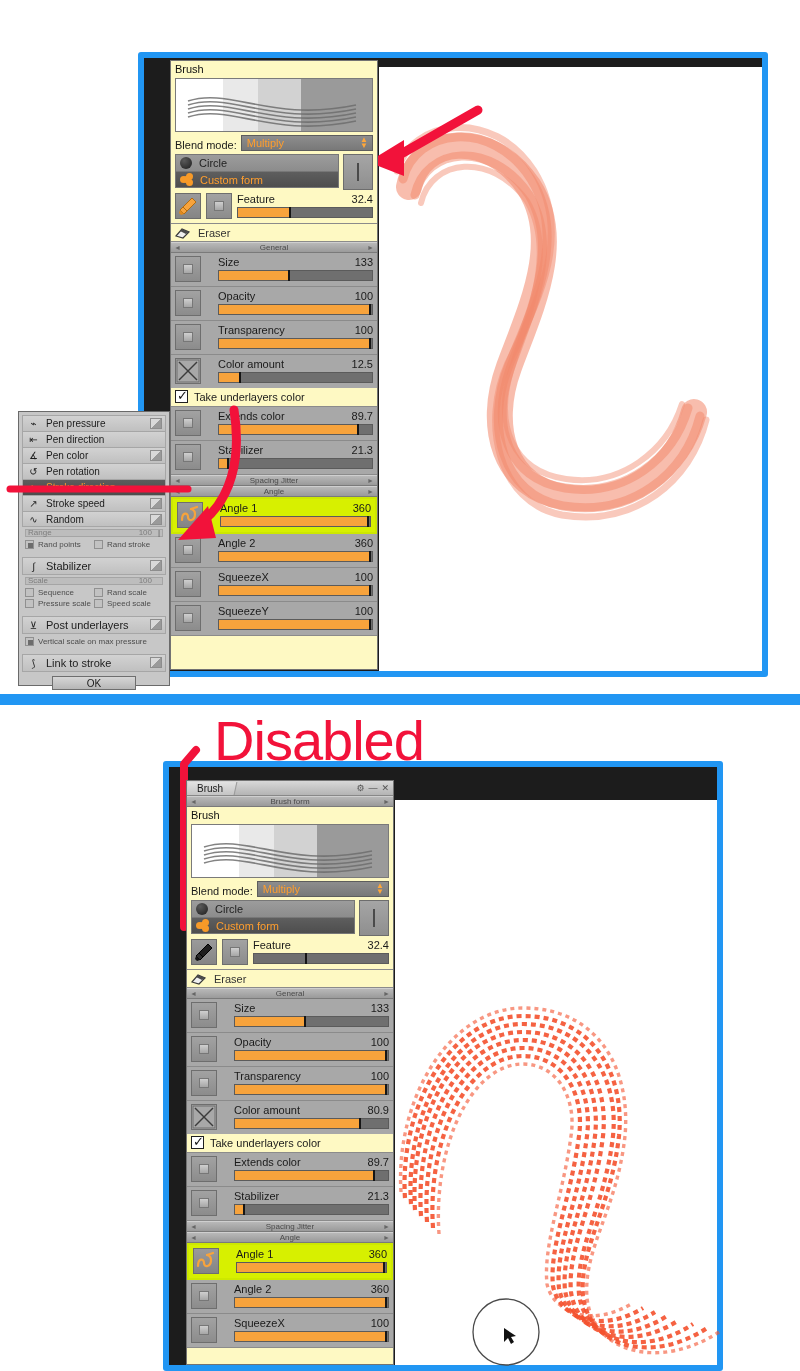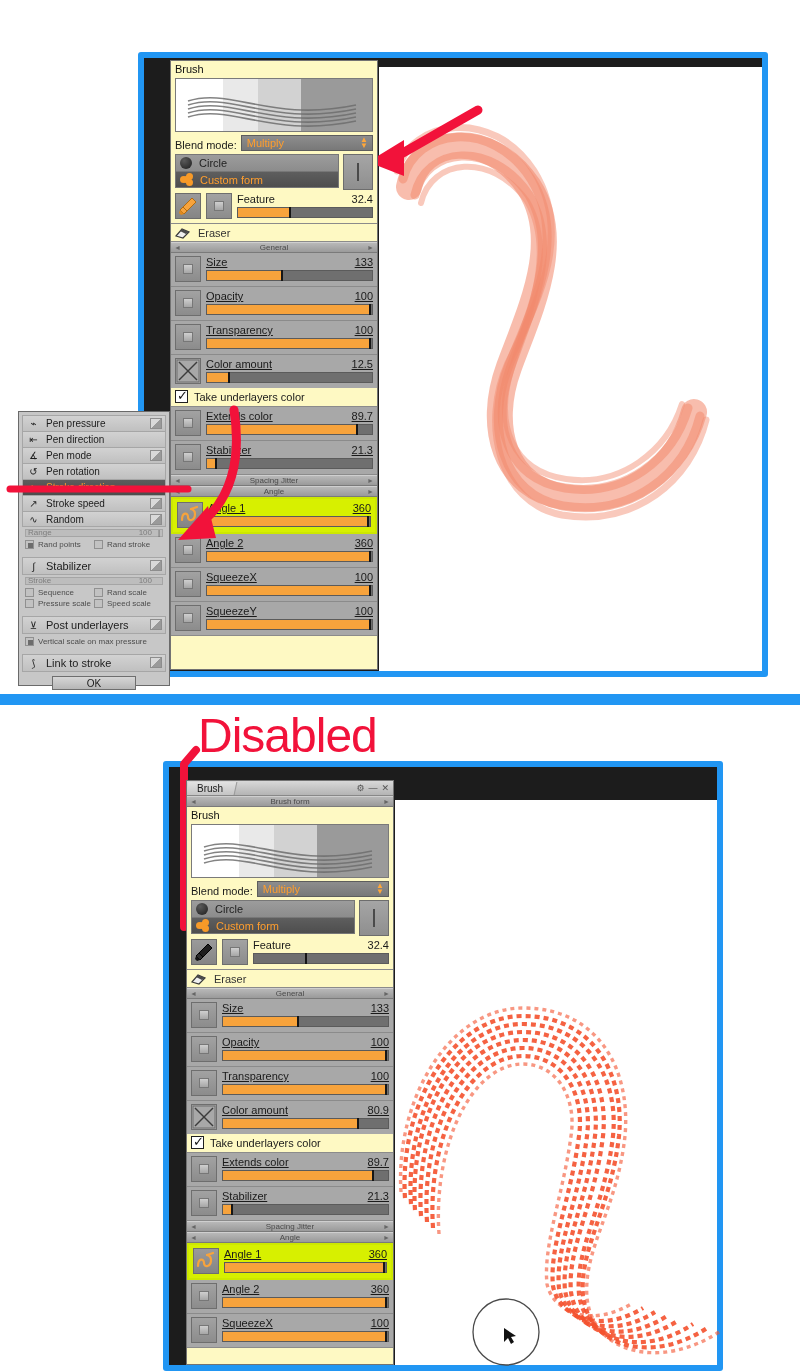--- a/index.html
+++ b/index.html
@@ -127,21 +127,21 @@
   .preview-box .bar { width: 2px; height: 18px; background: #4a4a4a; }
 
   
   .srow {
     position: relative;
     padding: 3px 4px 4px 4px;
     background: #a8a8a8;
     border-bottom: 1px solid #8b8b8b;
   }
   .srow.hl { background: #d7f000; border: 2px solid #cde800; }
-  .srow-inner { display: flex; gap: 5px; text-decoration: underline; }
+  .srow-inner { display: flex; gap: 17px; }
   .sq-btn {
     width: 26px; height: 26px; flex: none;
     background: linear-gradient(#a2a2a2,#8c8c8c);
     border: 1px solid #6e6e6e;
     display: flex; align-items: center; justify-content: center;
   }
   .sq-btn .inner {
     width: 10px; height: 10px;
     background: linear-gradient(#cfcfcf,#a6a6a6);
     border: 1px solid #777;
@@ -591,21 +591,21 @@
       <span class="gly">⌁</span>
       <span>Pen pressure</span>
       <span class="toggle"></span>
     </div>
     <div class="pen-item">
       <span class="gly">⇤</span>
       <span>Pen direction</span>
     </div>
     <div class="pen-item">
       <span class="gly">∡</span>
-      <span>Pen mode</span>
+      <span>Pen color</span>
       <span class="toggle"></span>
     </div>
     <div class="pen-item">
       <span class="gly">↺</span>
       <span>Pen rotation</span>
     </div>
     <div class="pen-item selected">
       <span class="gly">∿</span>
       <span>Stroke direction</span>
     </div>
@@ -639,21 +639,21 @@
     </div>
 
     <div class="pen-gap"></div>
     <div class="pen-item last" style="height:18px;font-size:11px">
       <span class="gly">∫</span>
       <span>Stabilizer</span>
       <span class="toggle"></span>
     </div>
     <div class="pen-sub">
       <div class="pen-mini-track">
-        <span class="lab">Stroke</span>
+        <span class="lab">Scale</span>
         <span class="val">100</span>
       </div>
       <div class="pen-chk-grid">
         <label class="pen-chk">
           <span class="box"></span>
           <span>Sequence</span>
         </label>
         <label class="pen-chk">
           <span class="box"></span>
           <span>Rand scale</span>
@@ -717,21 +717,21 @@
       <path d="M44,434 C38,346 76,264 128,264 C162,264 182,298 176,336 C168,396 148,444 152,484 C158,512 196,528 236,504"></path>
       <path d="M6,392 C0,300 54,208 128,208 C204,208 236,270 230,336 C222,410 188,448 192,498 C198,554 266,570 324,532"></path>
     </g>
   </svg>
 
   <svg class="anno-svg" style="left:470px; top:1296px; width:80px; height:80px;">
     <circle cx="36" cy="36" r="33" fill="none" stroke="#4a4a4a" stroke-width="1.3"></circle>
     <path d="M34,32 L34,46 L38,42 L41,48 L44,46 L41,41 L46,40 Z" fill="#111"></path>
   </svg>
 
-  <div class="anno-text" style="left:198px; top:708px; font-size:48px;">Disabled</div>
+  <div class="anno-text" style="left:214px; top:708px; font-size:56px;">Disabled</div>
   <svg class="anno-svg" style="left:170px; top:742px; width:60px; height:190px;">
     <path d="M26,8 L14,22 L14,185" stroke="#f2123a" stroke-width="8" fill="none" stroke-linecap="round" stroke-linejoin="round"></path>
   </svg>
   <div class="red-box" style="left:186px; top:917px; width:38px; height:40px;"></div>
 
   <div class="panel" style="left:186px; top:780px; width:208px; height:585px;">
 
     <div class="panel-titlebar">
       <div class="panel-tab">
         <span>Brush</span>

